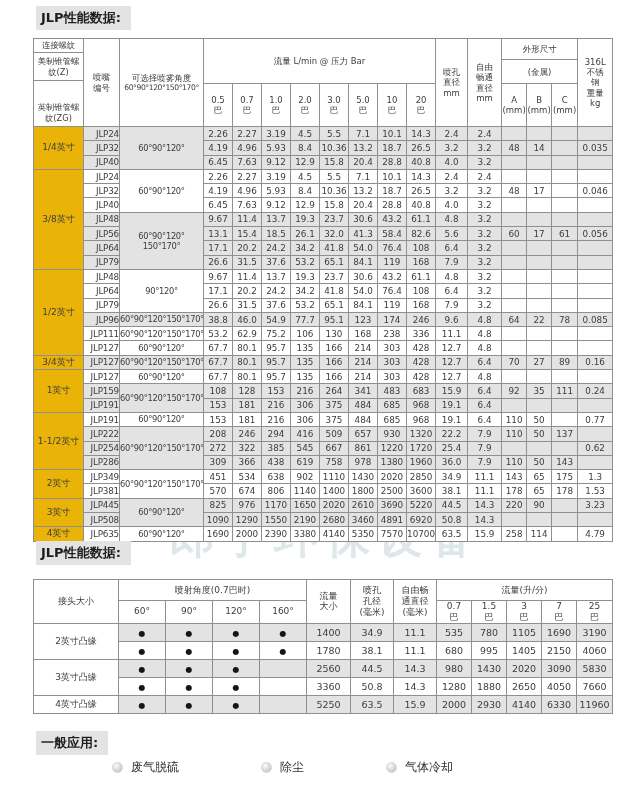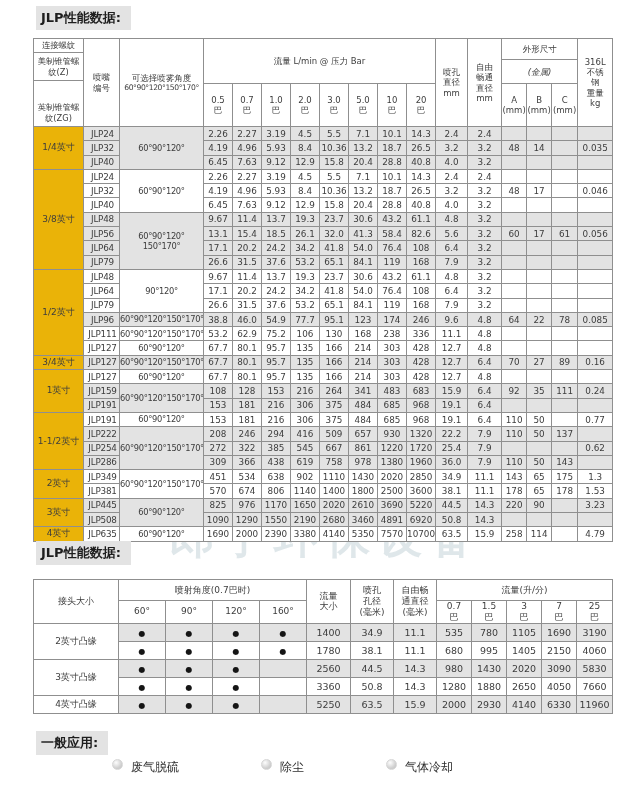--- a/index.html
+++ b/index.html
@@ -17,47 +17,47 @@
   #title3 { left:36px; top:731px; }
 
   table { border-collapse:collapse; position:absolute; z-index:1; table-layout:fixed; background:#fff; }
   th, td { border:1px solid var(--border,#8f8f8f); padding:0; text-align:center;
            vertical-align:middle; font-weight:normal; color:#3d3d3d; overflow:hidden; }
 
   
   .t1 { left:33px; top:38px; width:579px; font-size:8.8px;border-radius:21px; }
   .t1 thead th { font-size:8.5px; line-height:1.22; }
   .t1 thead tr:nth-child(1) th { height:20px; }
-  .t1 thead tr:nth-child(2) th { height:22px;font-style:italic; }
+  .t1 thead tr:nth-child(2) th { height:22px; }
   .t1 thead tr:nth-child(3) th { height:40px; }
   .t1 tbody td { height:14.3px; }
   tr.sh td { background:var(--shaded,#e3e3e3); }
   .t1 tr.sh td.size-cell, td.size-cell { background:#eab308; font-size:9px; }
-  .t1 td.model-cell { text-align:center; padding-left:2px; letter-spacing:-0.2px; }
+  .t1 td.model-cell { text-align:right; padding-left:2px; letter-spacing:-0.2px; }
   .t1 td.angle-cell { font-size:8.3px; letter-spacing:-0.3px; line-height:1.25; }
   .conn { padding:0; }
   .conn .sec { border-bottom:1px solid var(--border,#8f8f8f); min-height:14px;
                display:flex; align-items:center; justify-content:center; padding:1px; font-size:8.3px; }
   .conn .sec.mid { min-height:28px; }
   .conn .sec.last { border-bottom:none; min-height:27px;margin-top:18px; }
   .small { font-size:7.6px; letter-spacing:-0.4px; }
 
   
   .t2 { left:33px; top:579px; width:579px; font-size:9.5px; }
   .t2 thead th { font-size:9px; line-height:1.2; }
   .t2 thead tr:nth-child(1) th { height:21px; }
   .t2 thead tr:nth-child(2) th { height:21px; }
   .t2 tbody td { height:18px; }
   .t2 tr.sh td.size-cell { background:#fff; }
   .dot { font-size:8px; color:#151515; }
 
   
   #apps { position:absolute; left:112px; top:759px; display:flex; column-gap:82px;
           font-size:12px; color:#2e2e2e; z-index:1; }
-  .app { display:flex; }
+  .app { display:flex; align-items:center; }
   .ball { display:inline-block; width:11px; height:11px; border-radius:50%;
           background:radial-gradient(circle at 35% 30%, #fdfdfd, #d2d2d2 60%, #bcbcbc);
           border:1px solid #d6d6d6; margin-right:8px; flex:0 0 auto; }
 </style>
 </head>
 <body>
 
 <div class="page">
 
   <div class="watermark">郎宇环保设备</div>

